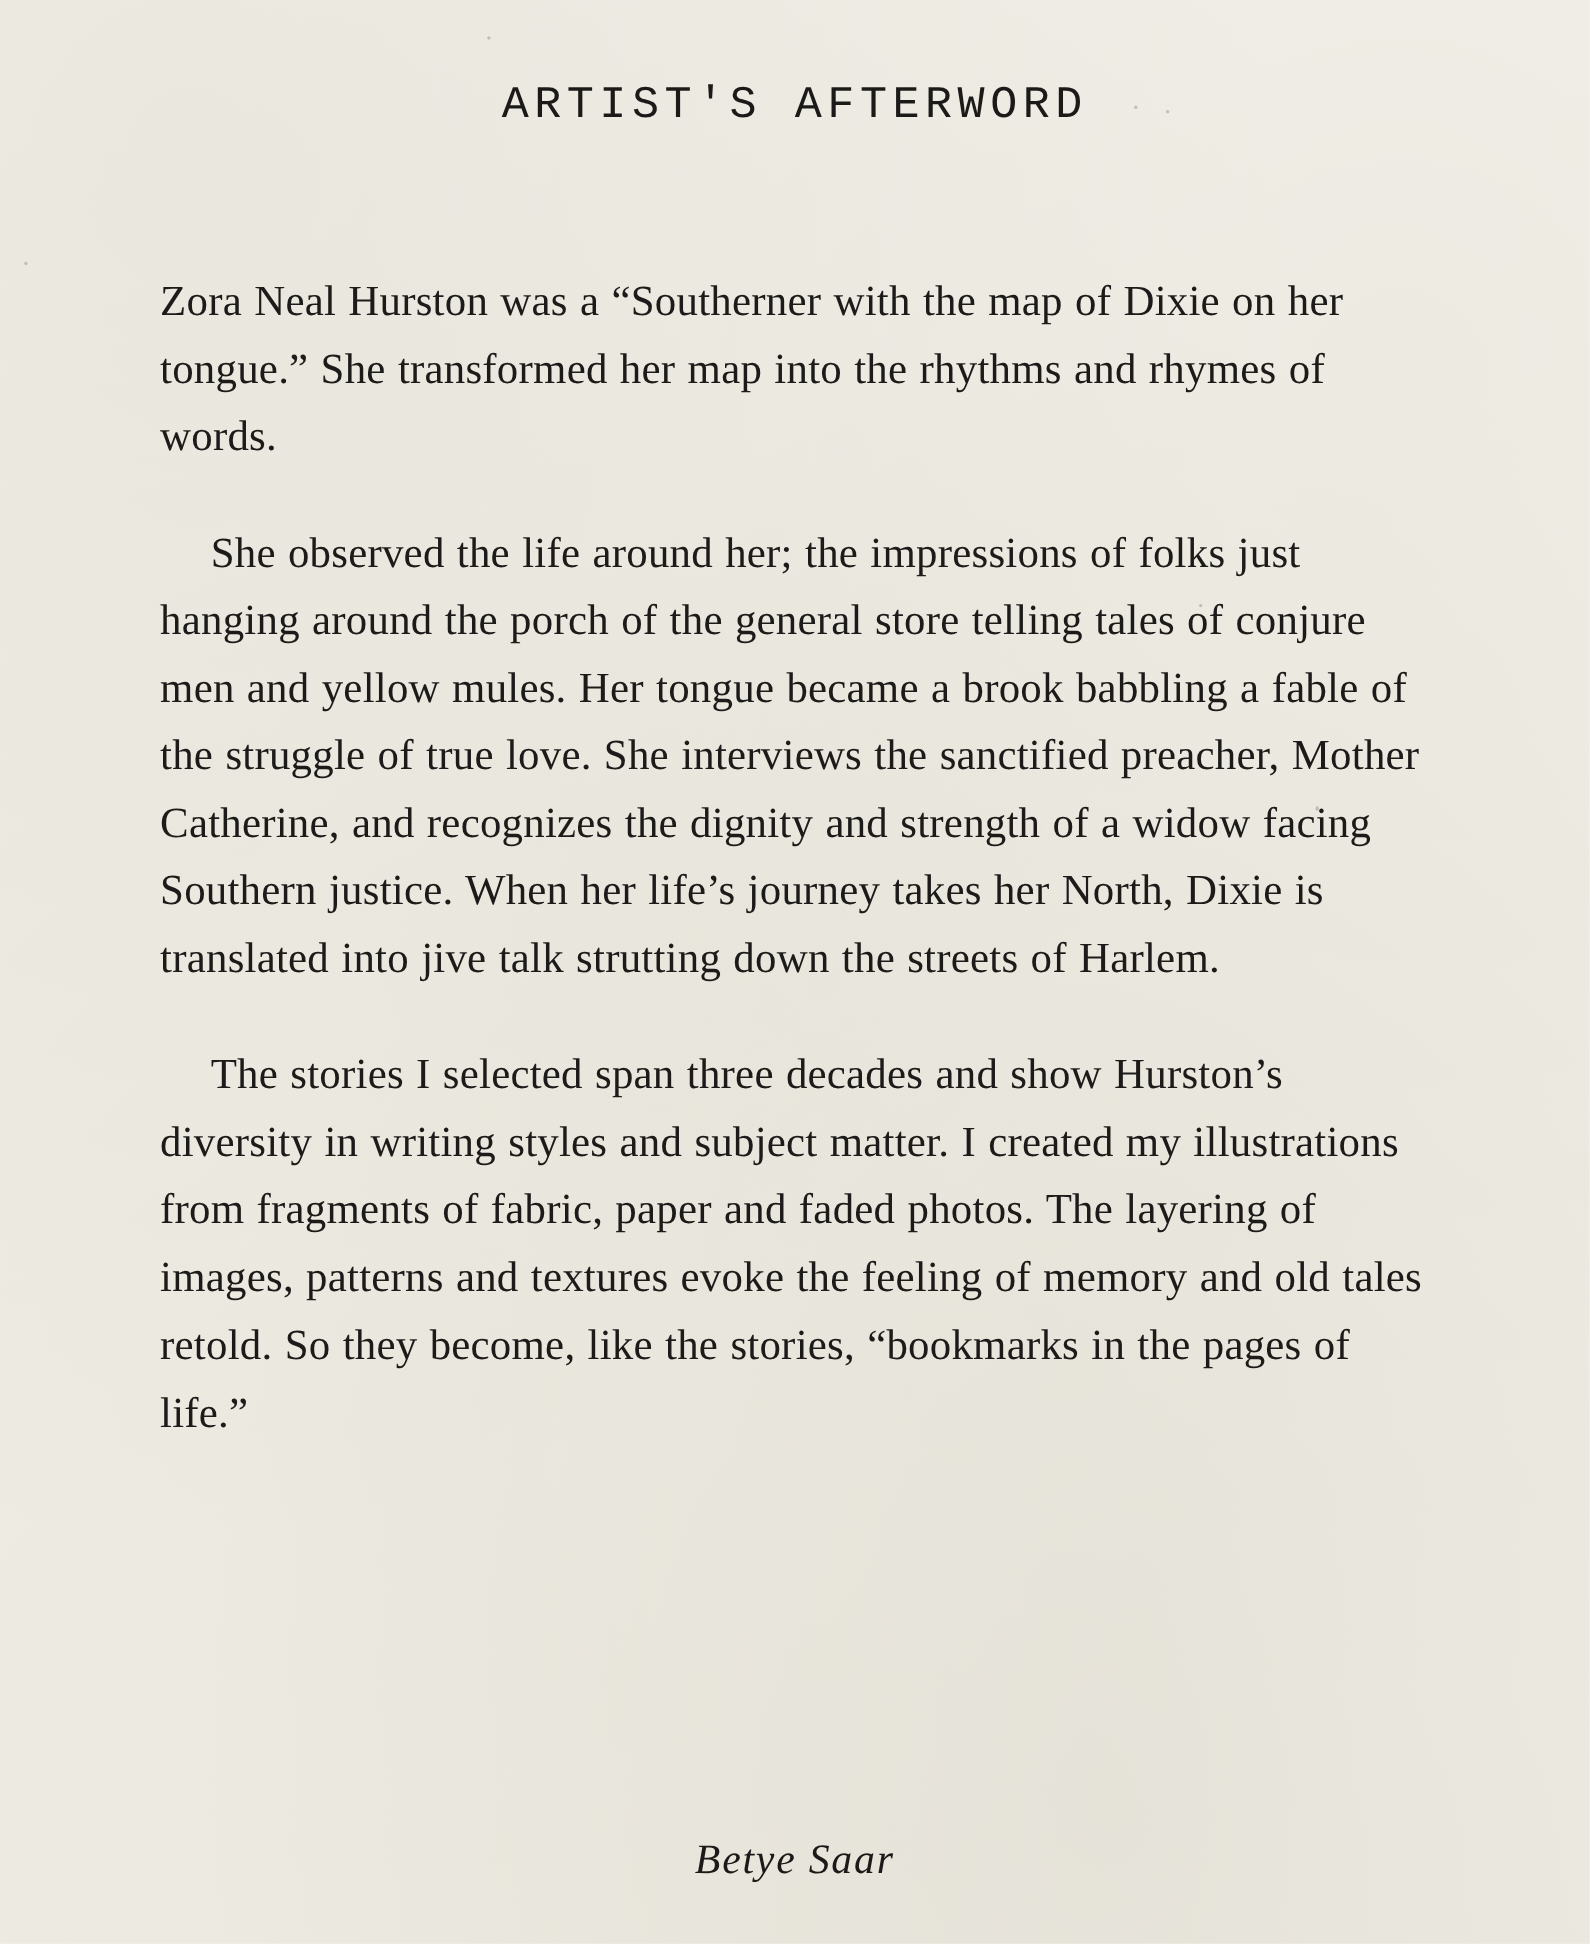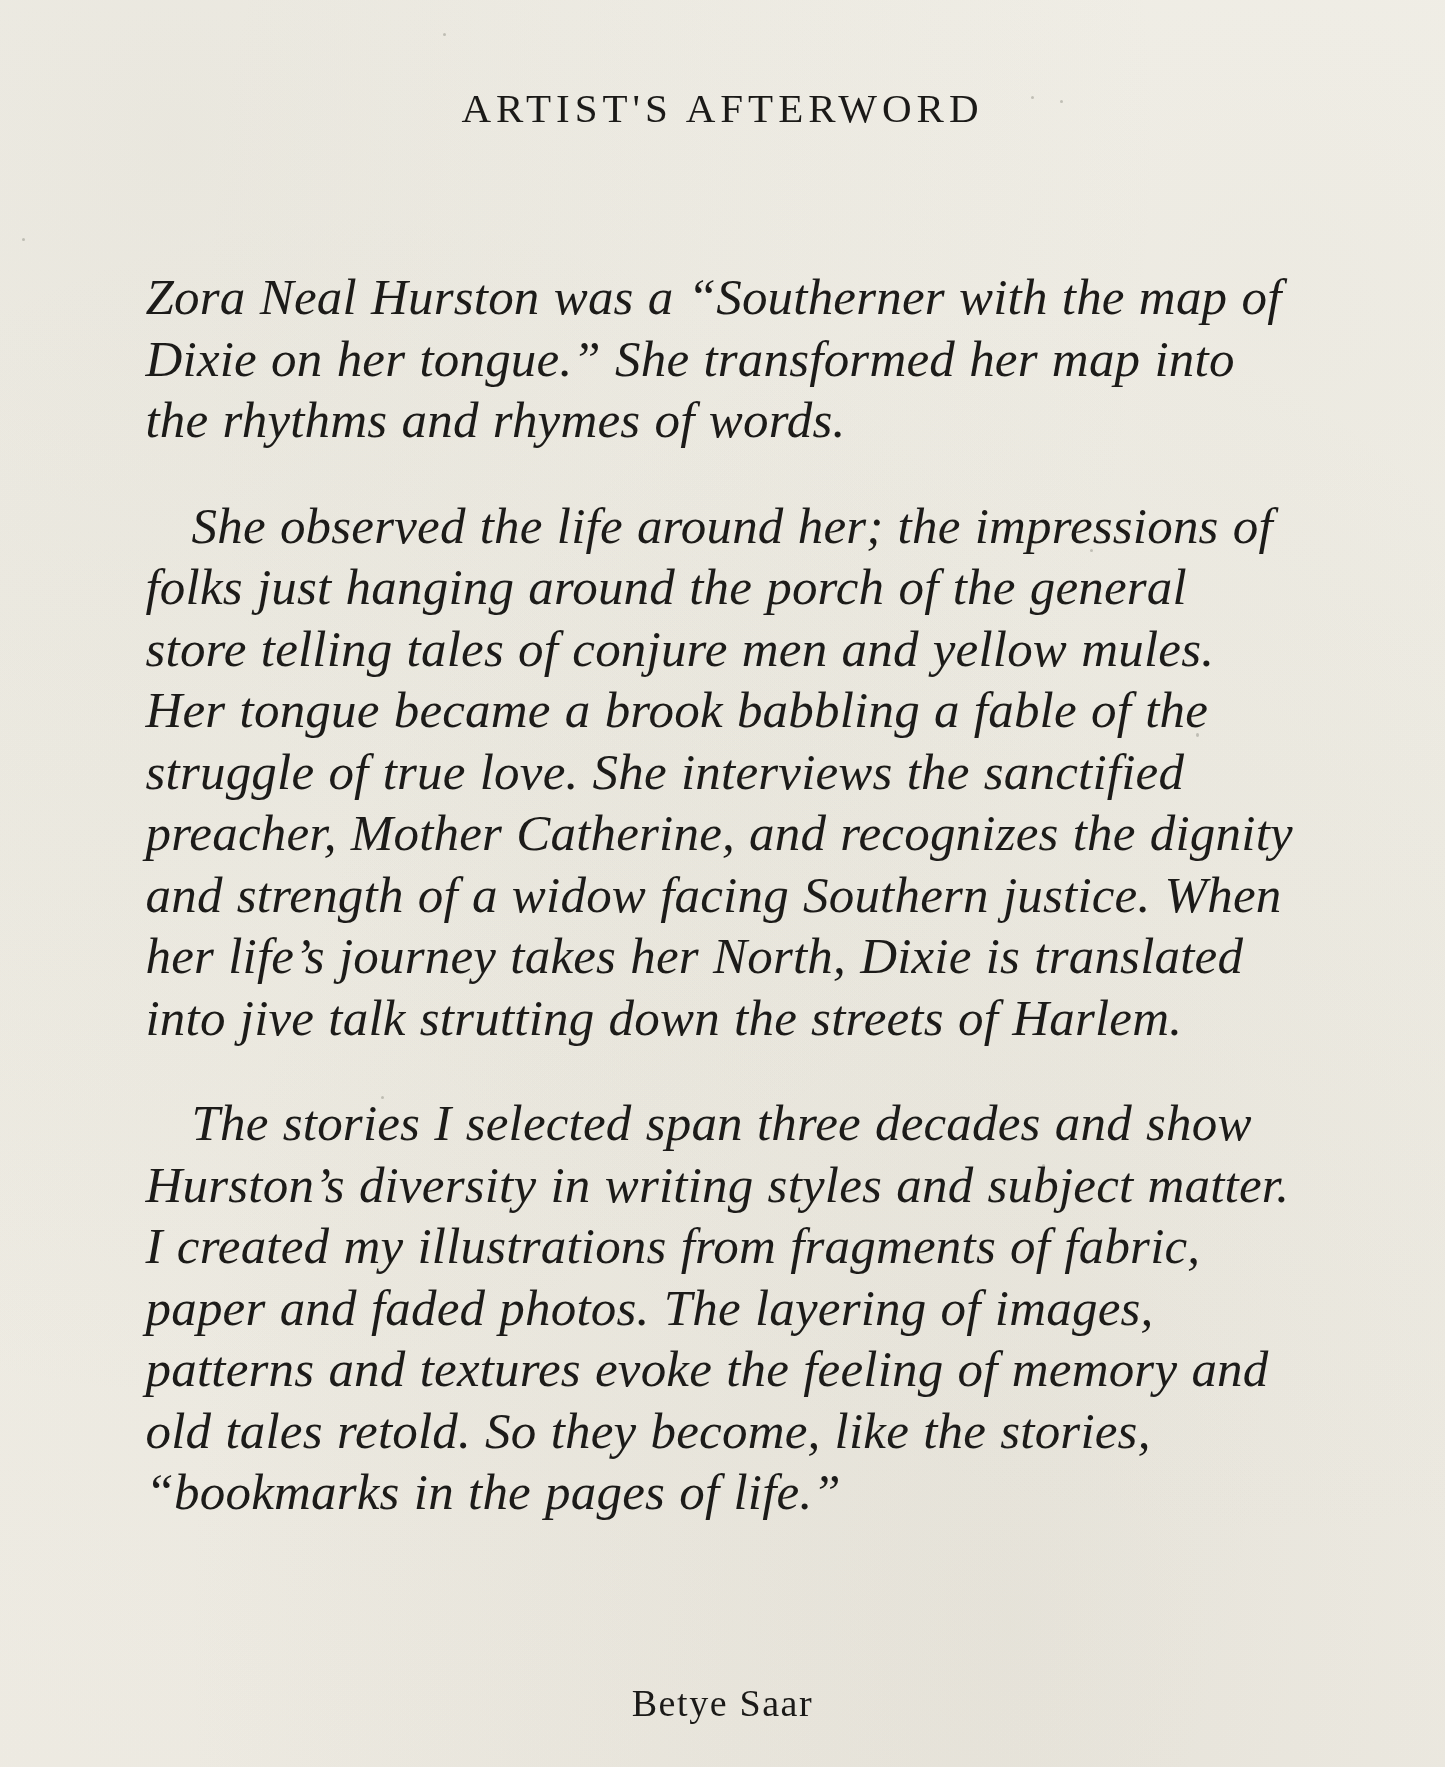--- a/index.html
+++ b/index.html
@@ -31,58 +31,58 @@
   .page {
     position: relative;
     z-index: 1;
     width: 100%;
     height: 100%;
     box-sizing: border-box;
     padding: 0;
   }
   .page-title {
     text-align: center;
-    font-family: Liberation Serif, serif;
+    font-family: Liberation Mono, monospace;
     font-size: 41px;
     letter-spacing: 5px;
     font-weight: 400;
     color: #1b1a18;
-    margin: 16px;
+    margin: 4px;
     padding-top: 70px;
     line-height: 1.1;
   }
   .body-block {
     margin: 0 auto;
     padding-left: 78px;
     padding-right: 78px;
     padding-top: 120px;
     box-sizing: border-box;
     width: 1310px;
   }
   .para {
-    font-size: 51px;
+    font-size: 39px;
     line-height: 61.5px;
     color: #1c1b19;
     margin: 0;
     text-align: left;
     letter-spacing: 0.2px;
     word-spacing: 1.2px;
-    font-style: italic;
   }
   .para.indent {
     text-indent: 46px;
     margin-top: 44px;
   }
   .signature {
     position: absolute;
     left: 0;
     right: 0;
     bottom: 58px;
     text-align: center;
     font-family: "Liberation Serif", serif;
+    font-style: italic;
     font-size: 38px;
     letter-spacing: 1.6px;
     color: #1b1a18;
   }
   
   .speck {
     position: absolute;
     background: rgba(90,88,80,0.30);
     border-radius: 50%;
     z-index: 2;

